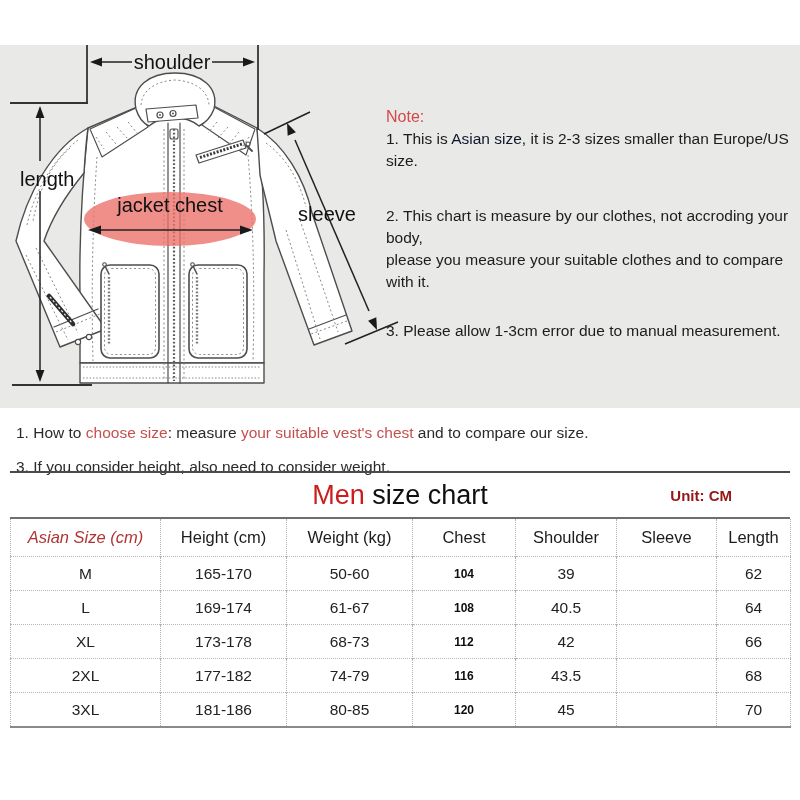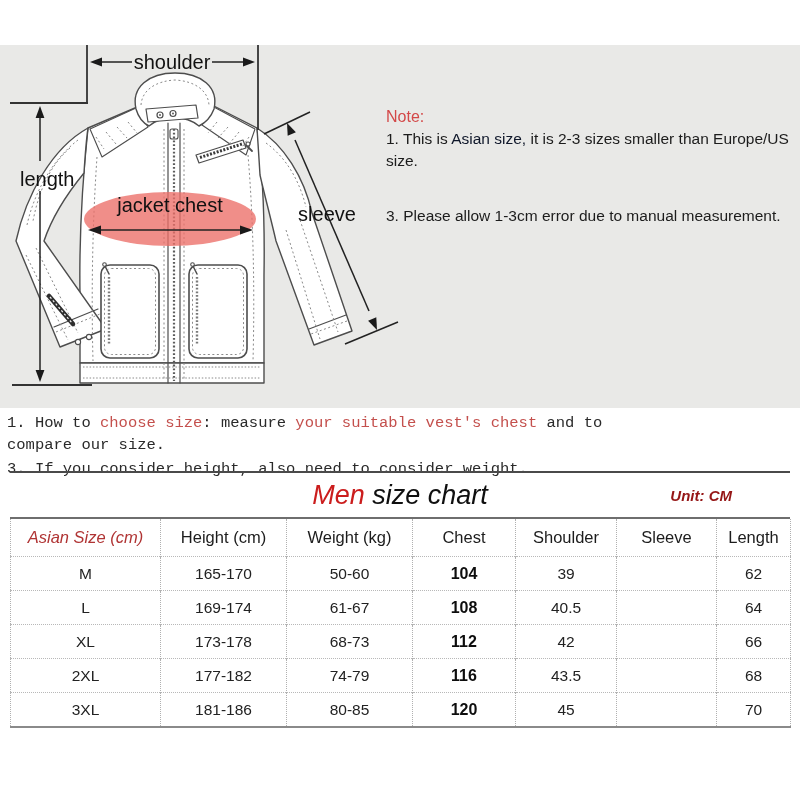--- a/index.html
+++ b/index.html
@@ -15,38 +15,38 @@
   
   .note{position:absolute;left:386px;top:106px;width:414px;font-size:15.5px;line-height:22px;color:#1c1c1c;}
   .note-heading{color:#d34848;font-size:16px;margin:0 0 28px 0;}
   .note p{margin:0;}
   .note .gap1{margin-bottom:33px;}
   .note .gap2{margin-bottom:27px;}
   .red-soft{color:#0f172a;}
 
   
   .tips{position:absolute;left:4px;top:410px;width:640px;font-size:15.5px;line-height:21.5px;color:#2a2a2a;}
-  .tips p{margin:3px;font-family:Liberation Mono, monospace;}
+  .tips p{margin:12px;}
   .tip-red{color:#c4504d;}
 
   
   .chart{position:absolute;left:10px;top:471px;width:780px;}
   .chart-title-row{position:relative;height:44px;border-top:2px solid #4a4a4a;border-bottom:2px solid #6e6e6e;
-    display:flex;align-items:center;justify-content:center;font-style:italic;}
+    display:flex;align-items:center;justify-content:center;}
   .chart-title{font-size:27px;color:#0f0f0f;}
   .chart-title .t-red{color:#cb1d1d;}
   .unit{position:absolute;right:58px;top:50%;transform:translateY(-50%);font-size:15px;font-weight:bold;color:#951616;}
   table.size{border-collapse:collapse;width:780px;table-layout:fixed;
     border-bottom:2px solid #8a8a8a;border-left:1px dotted #b0b0b0;border-right:1px dotted #b0b0b0;}
   table.size th,table.size td{border-left:1px dotted #b0b0b0;text-align:center;padding:0;background:#fff;}
   table.size th{height:37px;font-size:16.5px;font-weight:normal;color:#1c1c1c;}
   table.size th.hdr-red{color:#b03434;font-style:italic;}
   table.size td{height:33px;border-top:1px dotted #b8b8b8;font-size:15.5px;color:#222;}
   table.size th:first-child,table.size td:first-child{border-left:none;}
-  table.size td.chest{font-weight:bold;font-size:16px;color:#0d0d0d;}
+  table.size td.chest{font-weight:bold;font-size:12px;color:#0d0d0d;}
 </style>
 </head>
 <body>
 
 <div class="gray-panel"></div>
 
 <svg class="diagram-svg" viewBox="0 0 400 363">
 
   <g stroke="#4d4d4d" stroke-width="1.4" fill="none" stroke-linejoin="round" stroke-linecap="round">
 
@@ -157,20 +157,24 @@
     <text x="172" y="24" text-anchor="middle">shoulder</text>
     <text x="20" y="141">length</text>
     <text x="327" y="176" text-anchor="middle">sleeve</text>
     <text x="170" y="167" text-anchor="middle">jacket chest</text>
   </g>
 </svg>
 
 <div class="note">
   <p class="note-heading">Note:</p>
   <p class="gap1"><span>1. This is </span><span class="red-soft">Asian size,</span><span> it is 2-3 sizes smaller than Europe/US size.</span></p>
+  <p class="gap2">
+      <span style="display:block">2. This chart is measure by our clothes, not accroding your body,</span>
+      <span style="display:block">please you measure your suitable clothes and to compare with it.</span>
+    </p>
   <p>3. Please allow 1-3cm error due to manual measurement.</p>
 </div>
 
 <div class="tips">
   <p><span>1. How to </span><span class="tip-red">choose size</span><span>: measure </span><span class="tip-red">your suitable vest's chest</span><span> and to compare our size.</span></p>
   <p>3. If you consider height, also need to consider weight.</p>
 </div>
 
 <div class="chart">
   <div class="chart-title-row">

